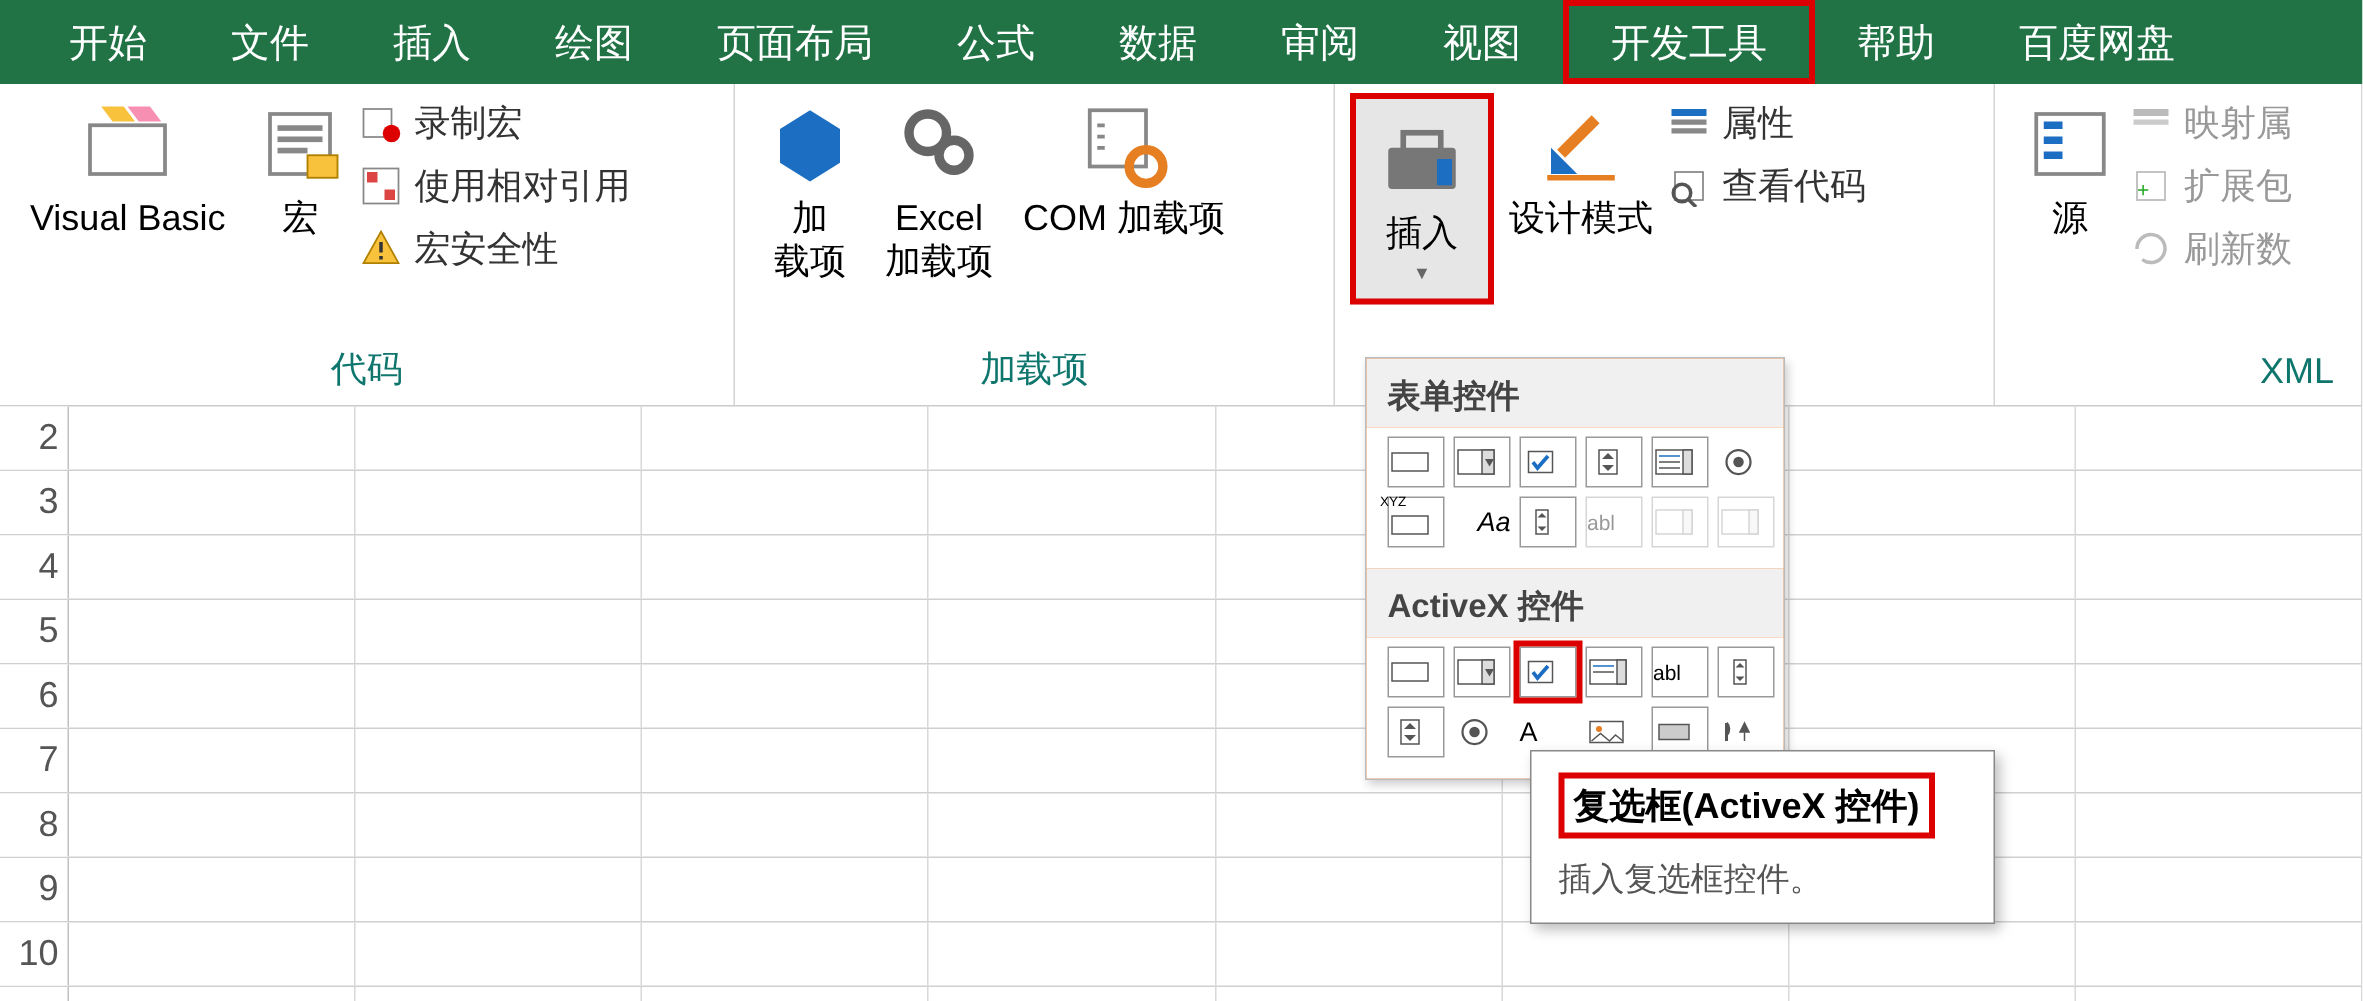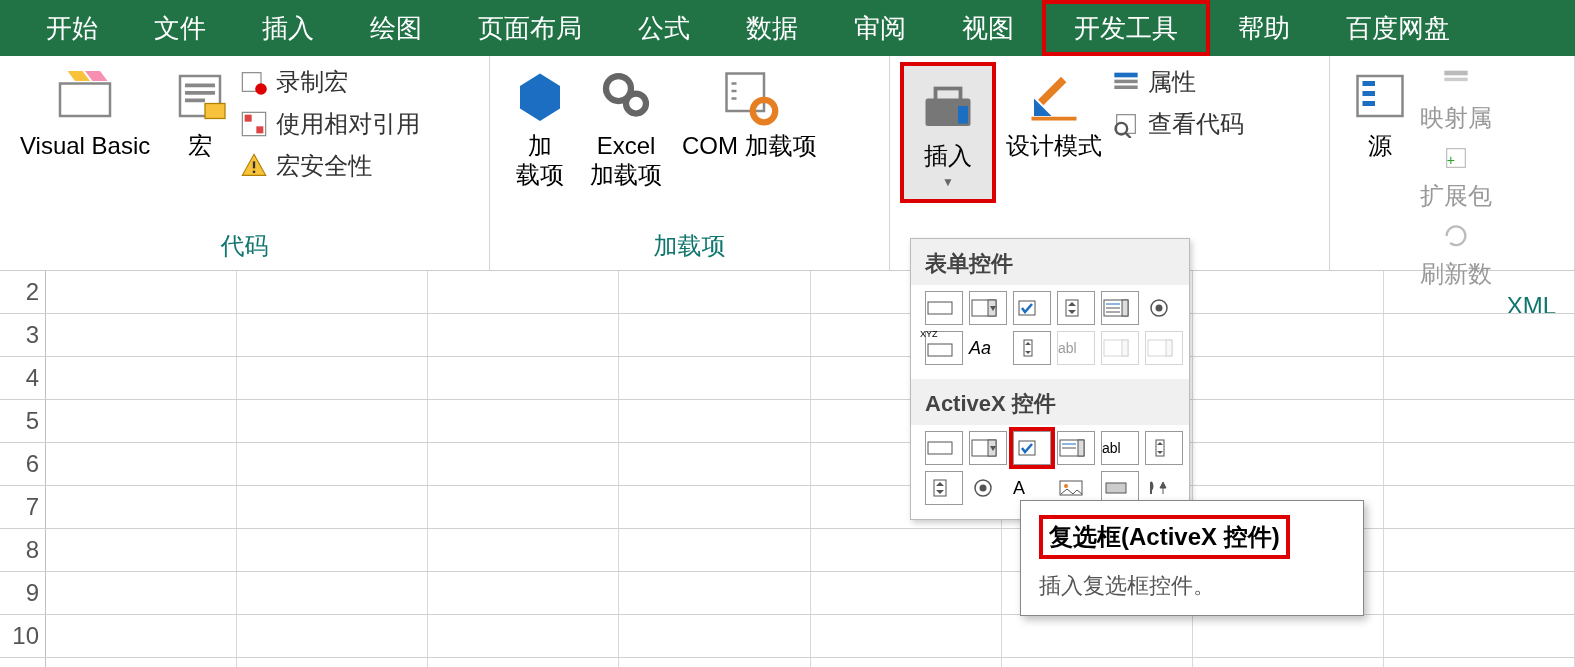--- a/index.html
+++ b/index.html
@@ -15,42 +15,42 @@
 .ribbon-group { border-right: 1px solid #d4d4d4; display: flex; flex-direction: column; padding: 6px 10px 2px 10px; }
 .ribbon-group-body { flex: 1; display: flex; align-items: flex-start; }
 .ribbon-group-label { text-align: center; font-size: 24px; color: #0f766e; padding: 2px 0 6px 0; }
 
 .big-btn { display: flex; flex-direction: column; align-items: center; justify-content: flex-start; padding: 4px 10px; cursor: pointer; text-align: center; }
 .big-icon { width: 60px; height: 60px; margin-bottom: 6px; display: flex; align-items: center; justify-content: center; }
 .big-label { font-size: 24px; line-height: 1.2; }
 
 .vlist { display: flex; flex-direction: column; gap: 10px; padding-top: 4px; }
 .vitem { display: flex; align-items: center; gap: 8px; font-size: 24px; cursor: pointer; color: #333; }
-.vitem.disabled { color: #999; flex-direction: column; }
+.vitem.disabled { color: #999; }
 .sicon { width: 28px; height: 28px; display: inline-flex; align-items: center; justify-content: center; }
 
 .btn-highlight { border: 4px solid #d00; background: #e6e6e6; }
 
 
 .sheet { position: relative; }
 .row { display: flex; border-bottom: 1px solid #d0d0d0; height: 43px; }
 .rowhdr { width: 46px; border-right: 1px solid #c0c0c0; background: #fff; display: flex; align-items: center; justify-content: flex-end; padding-right: 6px; font-size: 24px; color: #555; }
 .cell { border-right: 1px solid #d8d8d8; flex: 1; }
 
 
 .panel { position: absolute; left: 910px; top: 238px; width: 280px; background: #f97316; border: 1px solid #bbb; box-shadow: 2px 3px 6px rgba(0,0,0,0.2); z-index: 10; }
 .panel-section-title { font-size: 22px; font-weight: bold; color: #444; padding: 10px 14px 6px 14px; background: #f0f0f0; }
 .panel-grid { display: grid; grid-template-columns: repeat(6, 38px); gap: 6px; padding: 6px 14px 14px 14px; background: #fff; }
 .ctrl { width: 38px; height: 34px; border: 1px solid #999; background: #fff; display: flex; align-items: center; cursor: pointer; }
 .ctrl.plain { border: none; }
 .ctrl svg { width: 28px; height: 24px; }
 .ctrl.highlight { outline: 4px solid #d00; }
 
 
-.tooltip { position: absolute; left: 1020px; top: 500px; width: 344px; background: #fff; border: 1px solid #888; box-shadow: 3px 4px 8px rgba(0,0,0,0.25); padding: 14px 18px; z-index: 20; }
+.tooltip { position: absolute; left: 1020px; top: 500px; width: 310px; background: #fff; border: 1px solid #888; box-shadow: 3px 4px 8px rgba(0,0,0,0.25); padding: 14px 18px; z-index: 20; }
 .tooltip-title { font-size: 24px; font-weight: bold; border: 4px solid #d00; display: inline-block; padding: 2px 6px; margin-bottom: 12px; }
 .tooltip-body { font-size: 22px; color: #555; }
 </style>
 </head>
 <body>
 
 <div class="menubar">
   <div class="tab">开始</div>
   <div class="tab">文件</div>
   <div class="tab">插入</div>
@@ -414,21 +414,21 @@
         </svg>
       </div>
 
     <div class="ctrl">
         <svg viewBox="0 0 28 20">
           <rect x="2" y="6" width="24" height="12" fill="none" stroke="#555"></rect>
         </svg>
         <span style="position:absolute;font-size:9px;margin-top:-28px;margin-left:-6px;">XYZ</span>
       </div>
     <div class="ctrl plain">
-        <span style="font-style:italic;font-size:18px;">Aa</span>
+        <span style="font-style:italic;font-size:18px;margin-left:16px;">Aa</span>
       </div>
     <div class="ctrl">
         <svg viewBox="0 0 28 20">
           <rect x="10" y="2" width="8" height="16" fill="#fff" stroke="#555"></rect>
           <polygon points="14,4 11,7 17,7" fill="#555"></polygon>
           <polygon points="14,16 11,13 17,13" fill="#555"></polygon>
         </svg>
       </div>
     <div class="ctrl" style="opacity:0.4;">
         <span style="font-size:14px;">abl</span>

